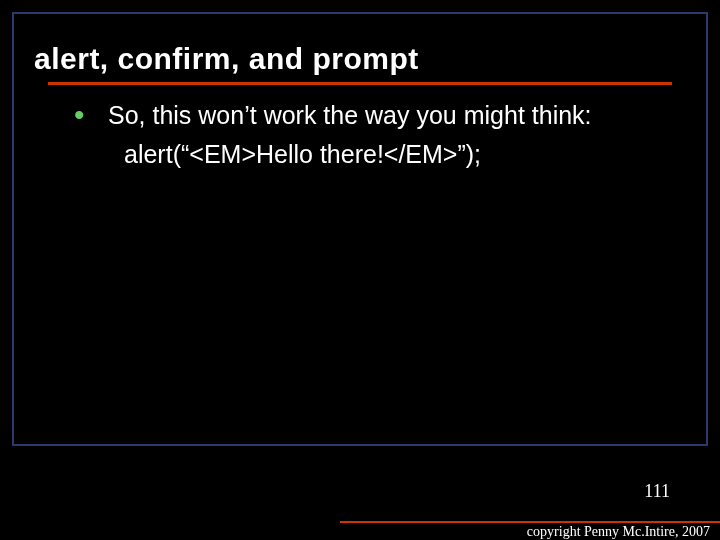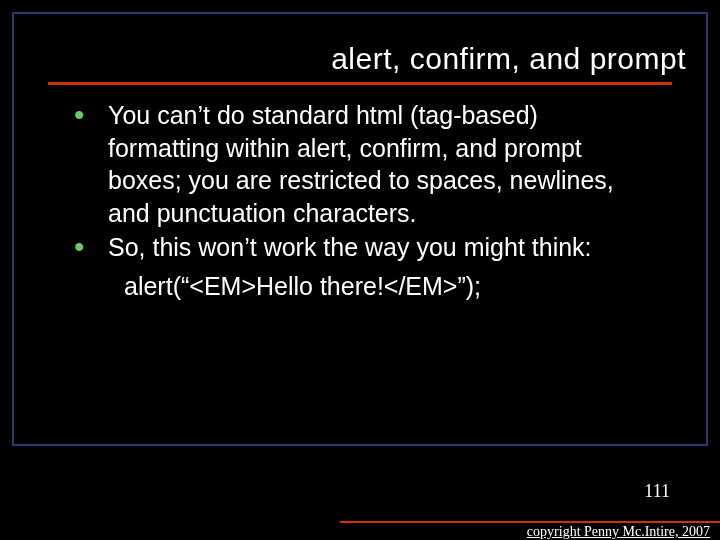--- a/index.html
+++ b/index.html
@@ -14,25 +14,25 @@
   .frame {
     position: absolute;
     left: 12px;
     top: 12px;
     width: 696px;
     height: 434px;
     border: 2px solid #2a3a6e;
     background: #000000;
   }
   .title {
-    text-align: right;
+    text-align: left;
     font-size: 30px;
-    font-weight: normal;
+    font-weight: bold;
     color: #ffffff;
-    padding: 28px 20px 6px 20px;
+    padding: 28px 8px 6px 20px;
     letter-spacing: 0.5px;
   }
   .title-rule {
     height: 3px;
     background: #cc3300;
     margin: 0 34px 14px 34px;
   }
   .bullets {
     list-style: none;
     padding: 0 60px 0 60px;
@@ -77,33 +77,31 @@
   .copyright-rule {
     height: 2px;
     background: #cc3300;
     margin-bottom: 1px;
   }
   .copyright-text {
     text-align: right;
     padding-right: 10px;
     color: #ffffff;
     font-size: 14px;
-    text-decoration: underline;
     font-family: "Times New Roman", serif;
   }
 </style>
 </head>
 <body>
 
 <div class="frame">
   <div class="title">alert, confirm, and prompt</div>
   <div class="title-rule"></div>
 
   <ul class="bullets">
-    <li>You can’t do standard html (tag-based) formatting within alert, confirm, and prompt boxes; you are restricted to spaces, newlines, and punctuation characters.</li>
     <li>So, this won’t work the way you might think:</li>
   </ul>
 
   <div class="code-line">alert(“&lt;EM&gt;Hello there!&lt;/EM&gt;”);</div>
 </div>
 
 <div class="page-number">111</div>
 
 <div class="copyright-wrap">
   <div class="copyright-rule"></div>

